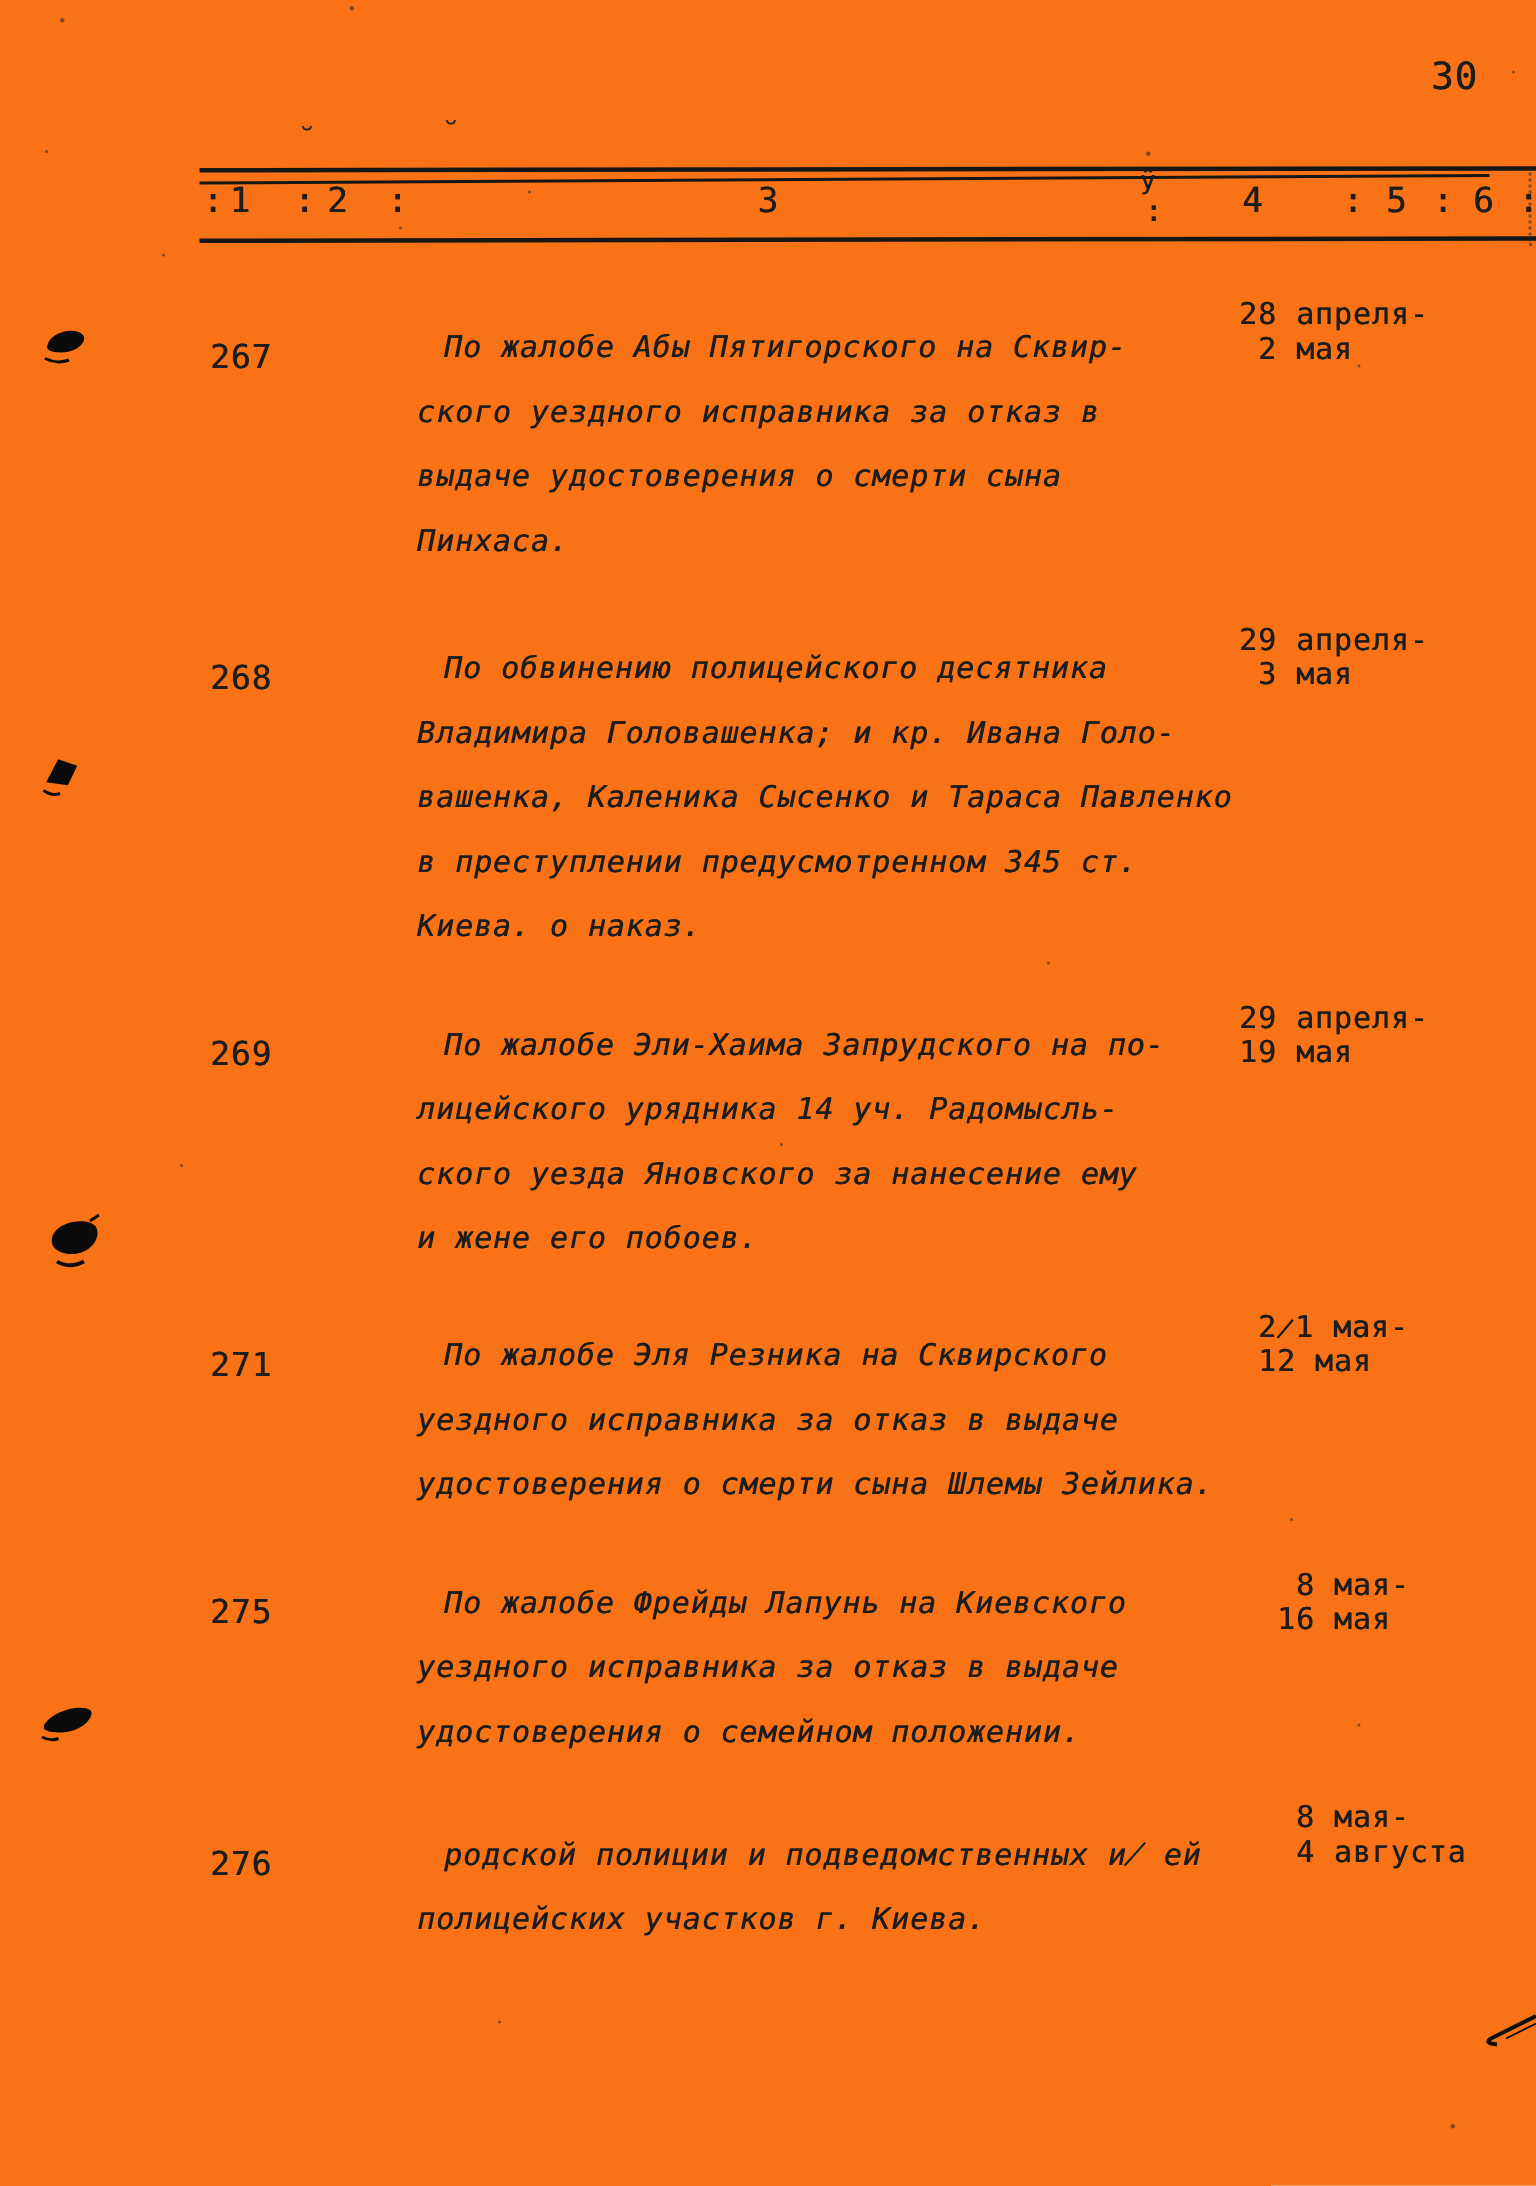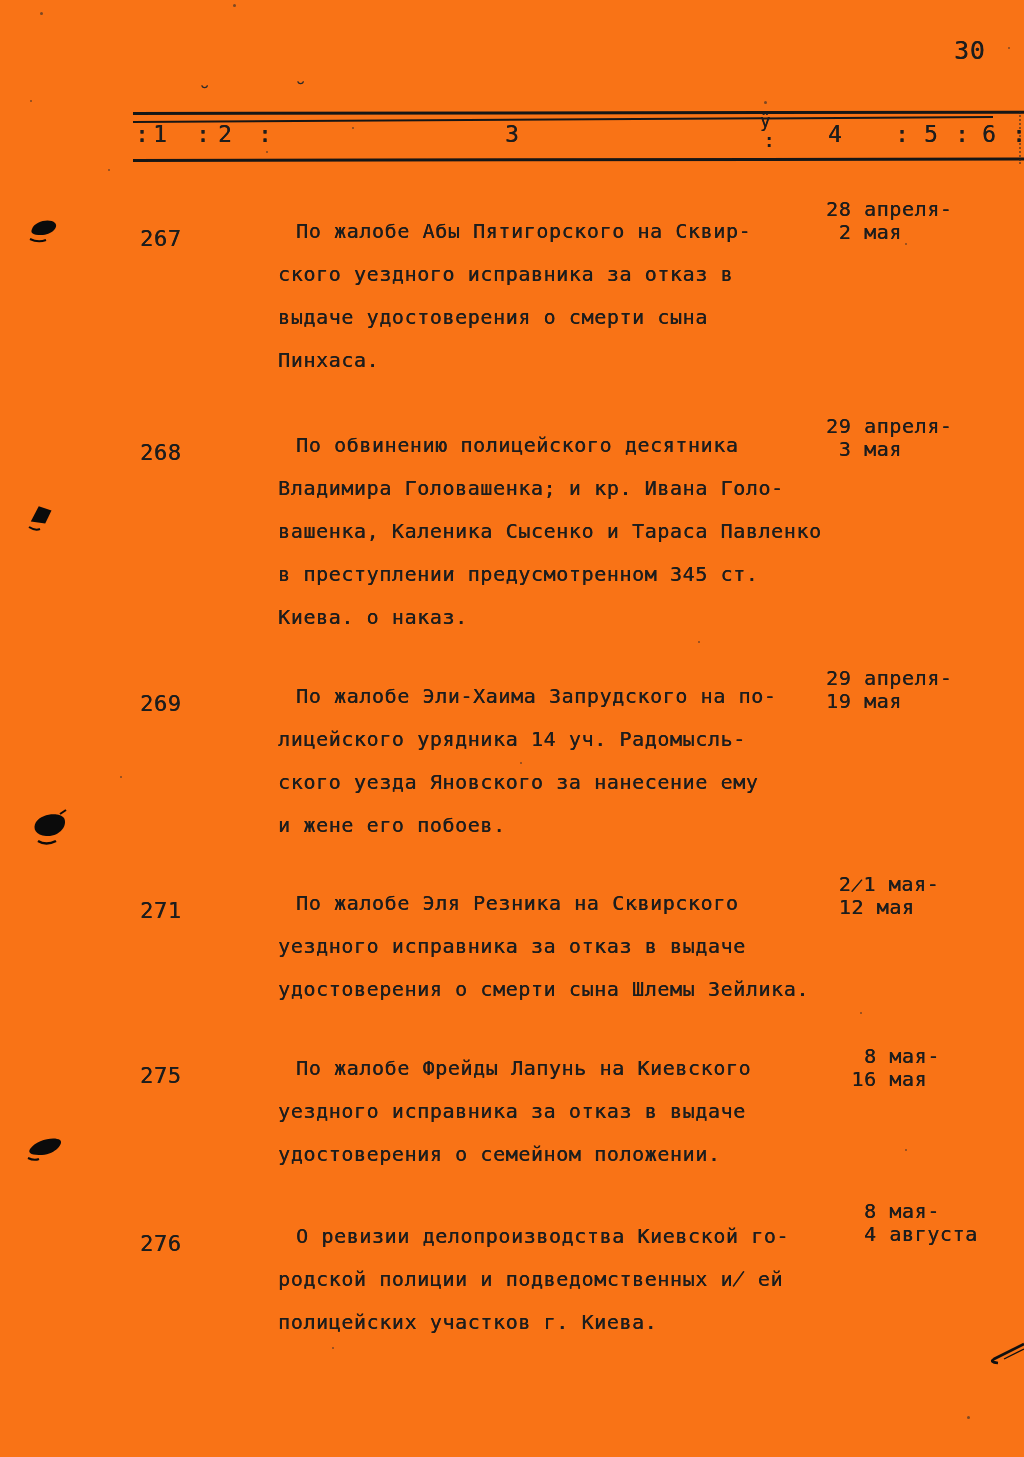--- a/index.html
+++ b/index.html
@@ -36,21 +36,21 @@
   .sep-mark-top{position:absolute;left:760px;top:111px;font-size:17px;}
   .sep-mark-bot{position:absolute;left:763px;top:128px;font-size:20px;}
   
   .entry{position:absolute;left:0;width:1024px;}
   .entry .num{
     position:absolute;left:140px;top:16px;
     font-size:22px;
   }
   .entry .body{
     position:absolute;left:278px;top:0;width:560px;
-    font-size:20px;line-height:43px;
+    font-size:20px;line-height:43px;font-style:italic;
   }
   .entry .body .line{white-space:pre;}
   .entry .body .line:first-child{padding-left:18px;}
   .entry .dates{
     position:absolute;left:826px;
     font-size:20px;line-height:23px;
   }
   .entry .dates div{white-space:pre;}
   
   .blob{position:absolute;}
@@ -152,21 +152,20 @@
     </div>
     <div class="dates tw" style="top:-2px">
       <div>   8 мая-</div>
       <div>  16 мая</div>
     </div>
   </section>
 
   <section class="entry" style="top:1215px">
     <div class="num tw">276</div>
     <div class="body tw">
-      <div class="line">О ревизии делопроизводства Киевской го-</div>
       <div class="line">родской полиции и подведомственных и̸ ей</div>
       <div class="line">полицейских участков г. Киева.</div>
     </div>
     <div class="dates tw" style="top:-15px">
       <div>   8 мая-</div>
       <div>   4 августа</div>
     </div>
   </section>
 
   <svg class="blob" style="left:24px;top:216px" width="40" height="30">

